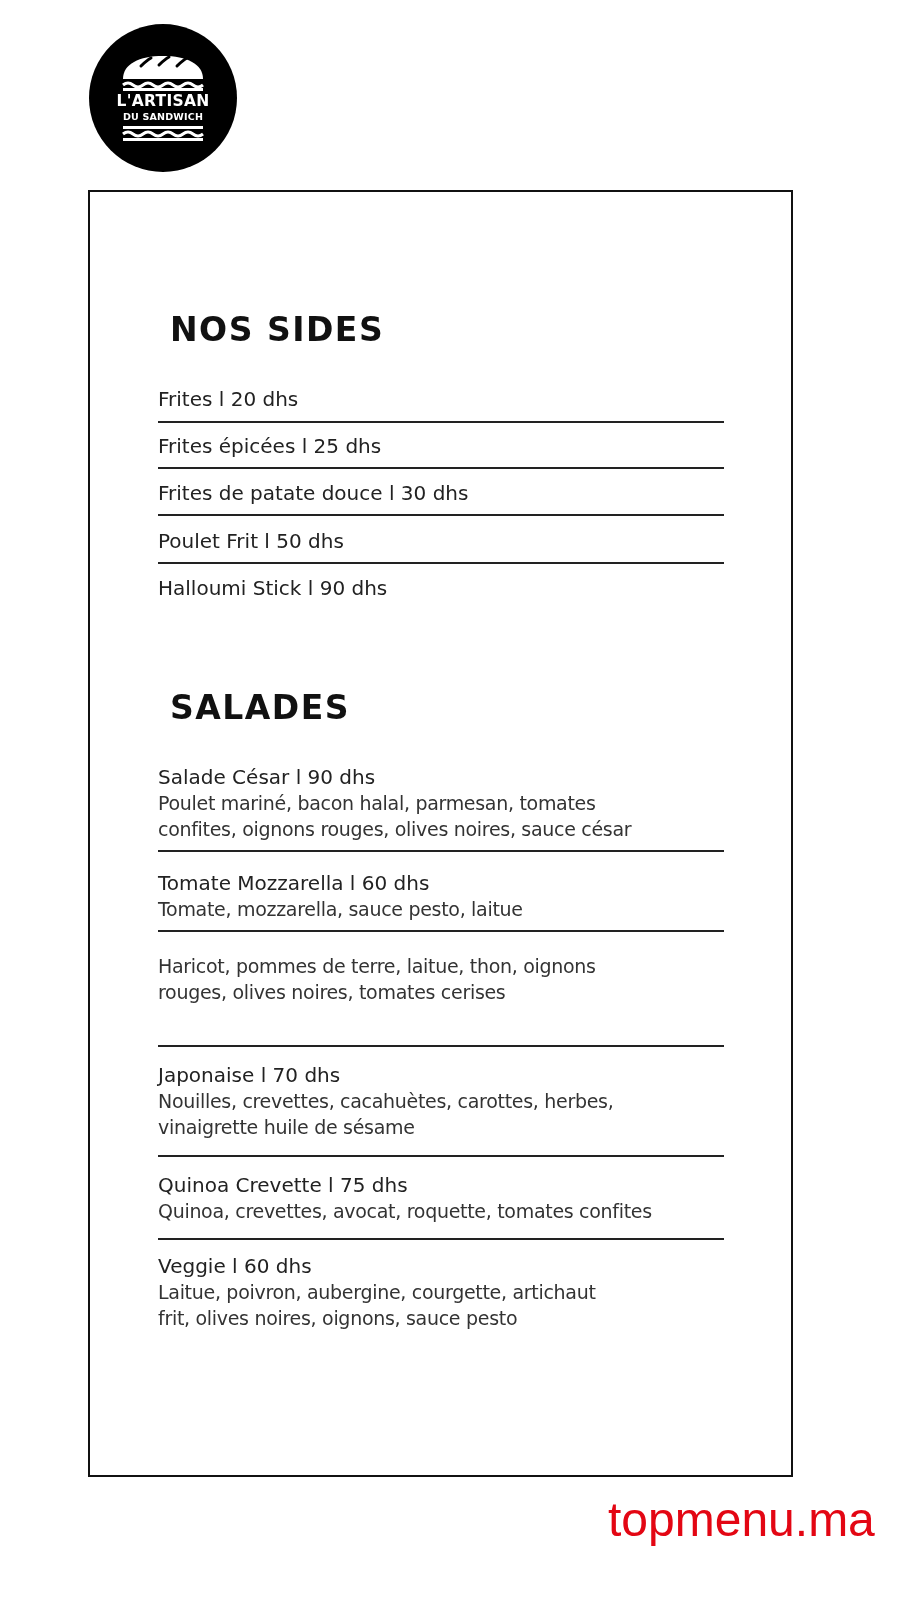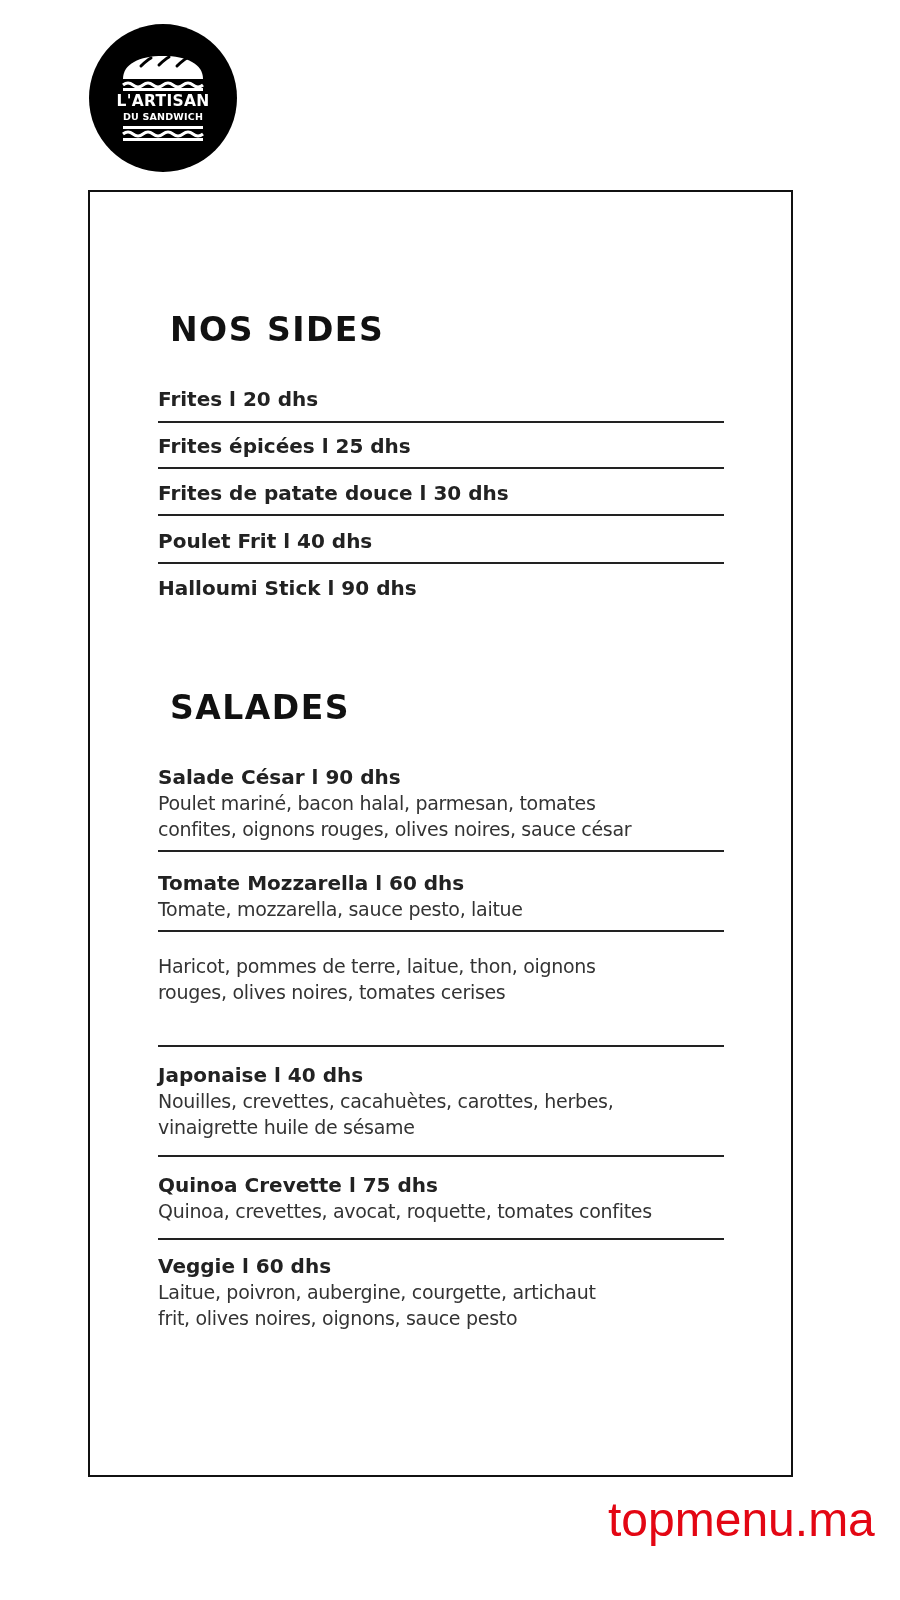--- a/index.html
+++ b/index.html
@@ -27,21 +27,21 @@
     border: 2px solid #111; box-sizing: border-box;
   }
   .section-title {
     position: absolute; left: 158px; font-weight: bold; font-size: 33px;
     letter-spacing: 1.5px; color: #111; font-family: "DejaVu Sans", sans-serif; margin-left: 12px;
   }
   .item {
     position: absolute; left: 158px; width: 566px;
   }
   .item-title {
-    font-size: 20px; font-weight: bold; color: #222; white-space: nowrap;
+    font-size: 20px; font-weight: normal; color: #222; white-space: nowrap;
     line-height: 26px; font-family: "DejaVu Sans", sans-serif;
   }
   .item-desc {
     font-size: 19px; color: #333; line-height: 26px; white-space: pre-line;
     font-family: "DejaVu Sans", sans-serif; font-weight: normal;
     letter-spacing: -0.3px;
   }
   .rule {
     position: absolute; left: 158px; width: 566px; height: 2px; background: #222;
   }
@@ -80,21 +80,21 @@
   <div class="item-title">Frites épicées l 25 dhs</div>
 </div>
 <div class="rule" style="top:467px;"></div>
 
 <div class="item" style="top:480px;">
   <div class="item-title">Frites de patate douce l 30 dhs</div>
 </div>
 <div class="rule" style="top:514px;"></div>
 
 <div class="item" style="top:528px;">
-  <div class="item-title">Poulet Frit l 40 dhs</div>
+  <div class="item-title">Poulet Frit l 50 dhs</div>
 </div>
 <div class="rule" style="top:562px;"></div>
 
 <div class="item" style="top:575px;">
   <div class="item-title">Halloumi Stick l 90 dhs</div>
 </div>
 
 <div class="section-title" style="top:688px;">SALADES</div>
 
 <div class="item" style="top:764px;">
@@ -110,21 +110,21 @@
 </div>
 <div class="rule" style="top:930px;"></div>
 
 <div class="item" style="top:953px;">
   <div class="item-desc">Haricot, pommes de terre, laitue, thon, oignons
 rouges, olives noires, tomates cerises</div>
 </div>
 <div class="rule" style="top:1045px;"></div>
 
 <div class="item" style="top:1062px;">
-  <div class="item-title">Japonaise l 40 dhs</div>
+  <div class="item-title">Japonaise l 70 dhs</div>
   <div class="item-desc">Nouilles, crevettes, cacahuètes, carottes, herbes,
 vinaigrette huile de sésame</div>
 </div>
 <div class="rule" style="top:1155px;"></div>
 
 <div class="item" style="top:1172px;">
   <div class="item-title">Quinoa Crevette l 75 dhs</div>
   <div class="item-desc">Quinoa, crevettes, avocat, roquette, tomates confites</div>
 </div>
 <div class="rule" style="top:1238px;"></div>

